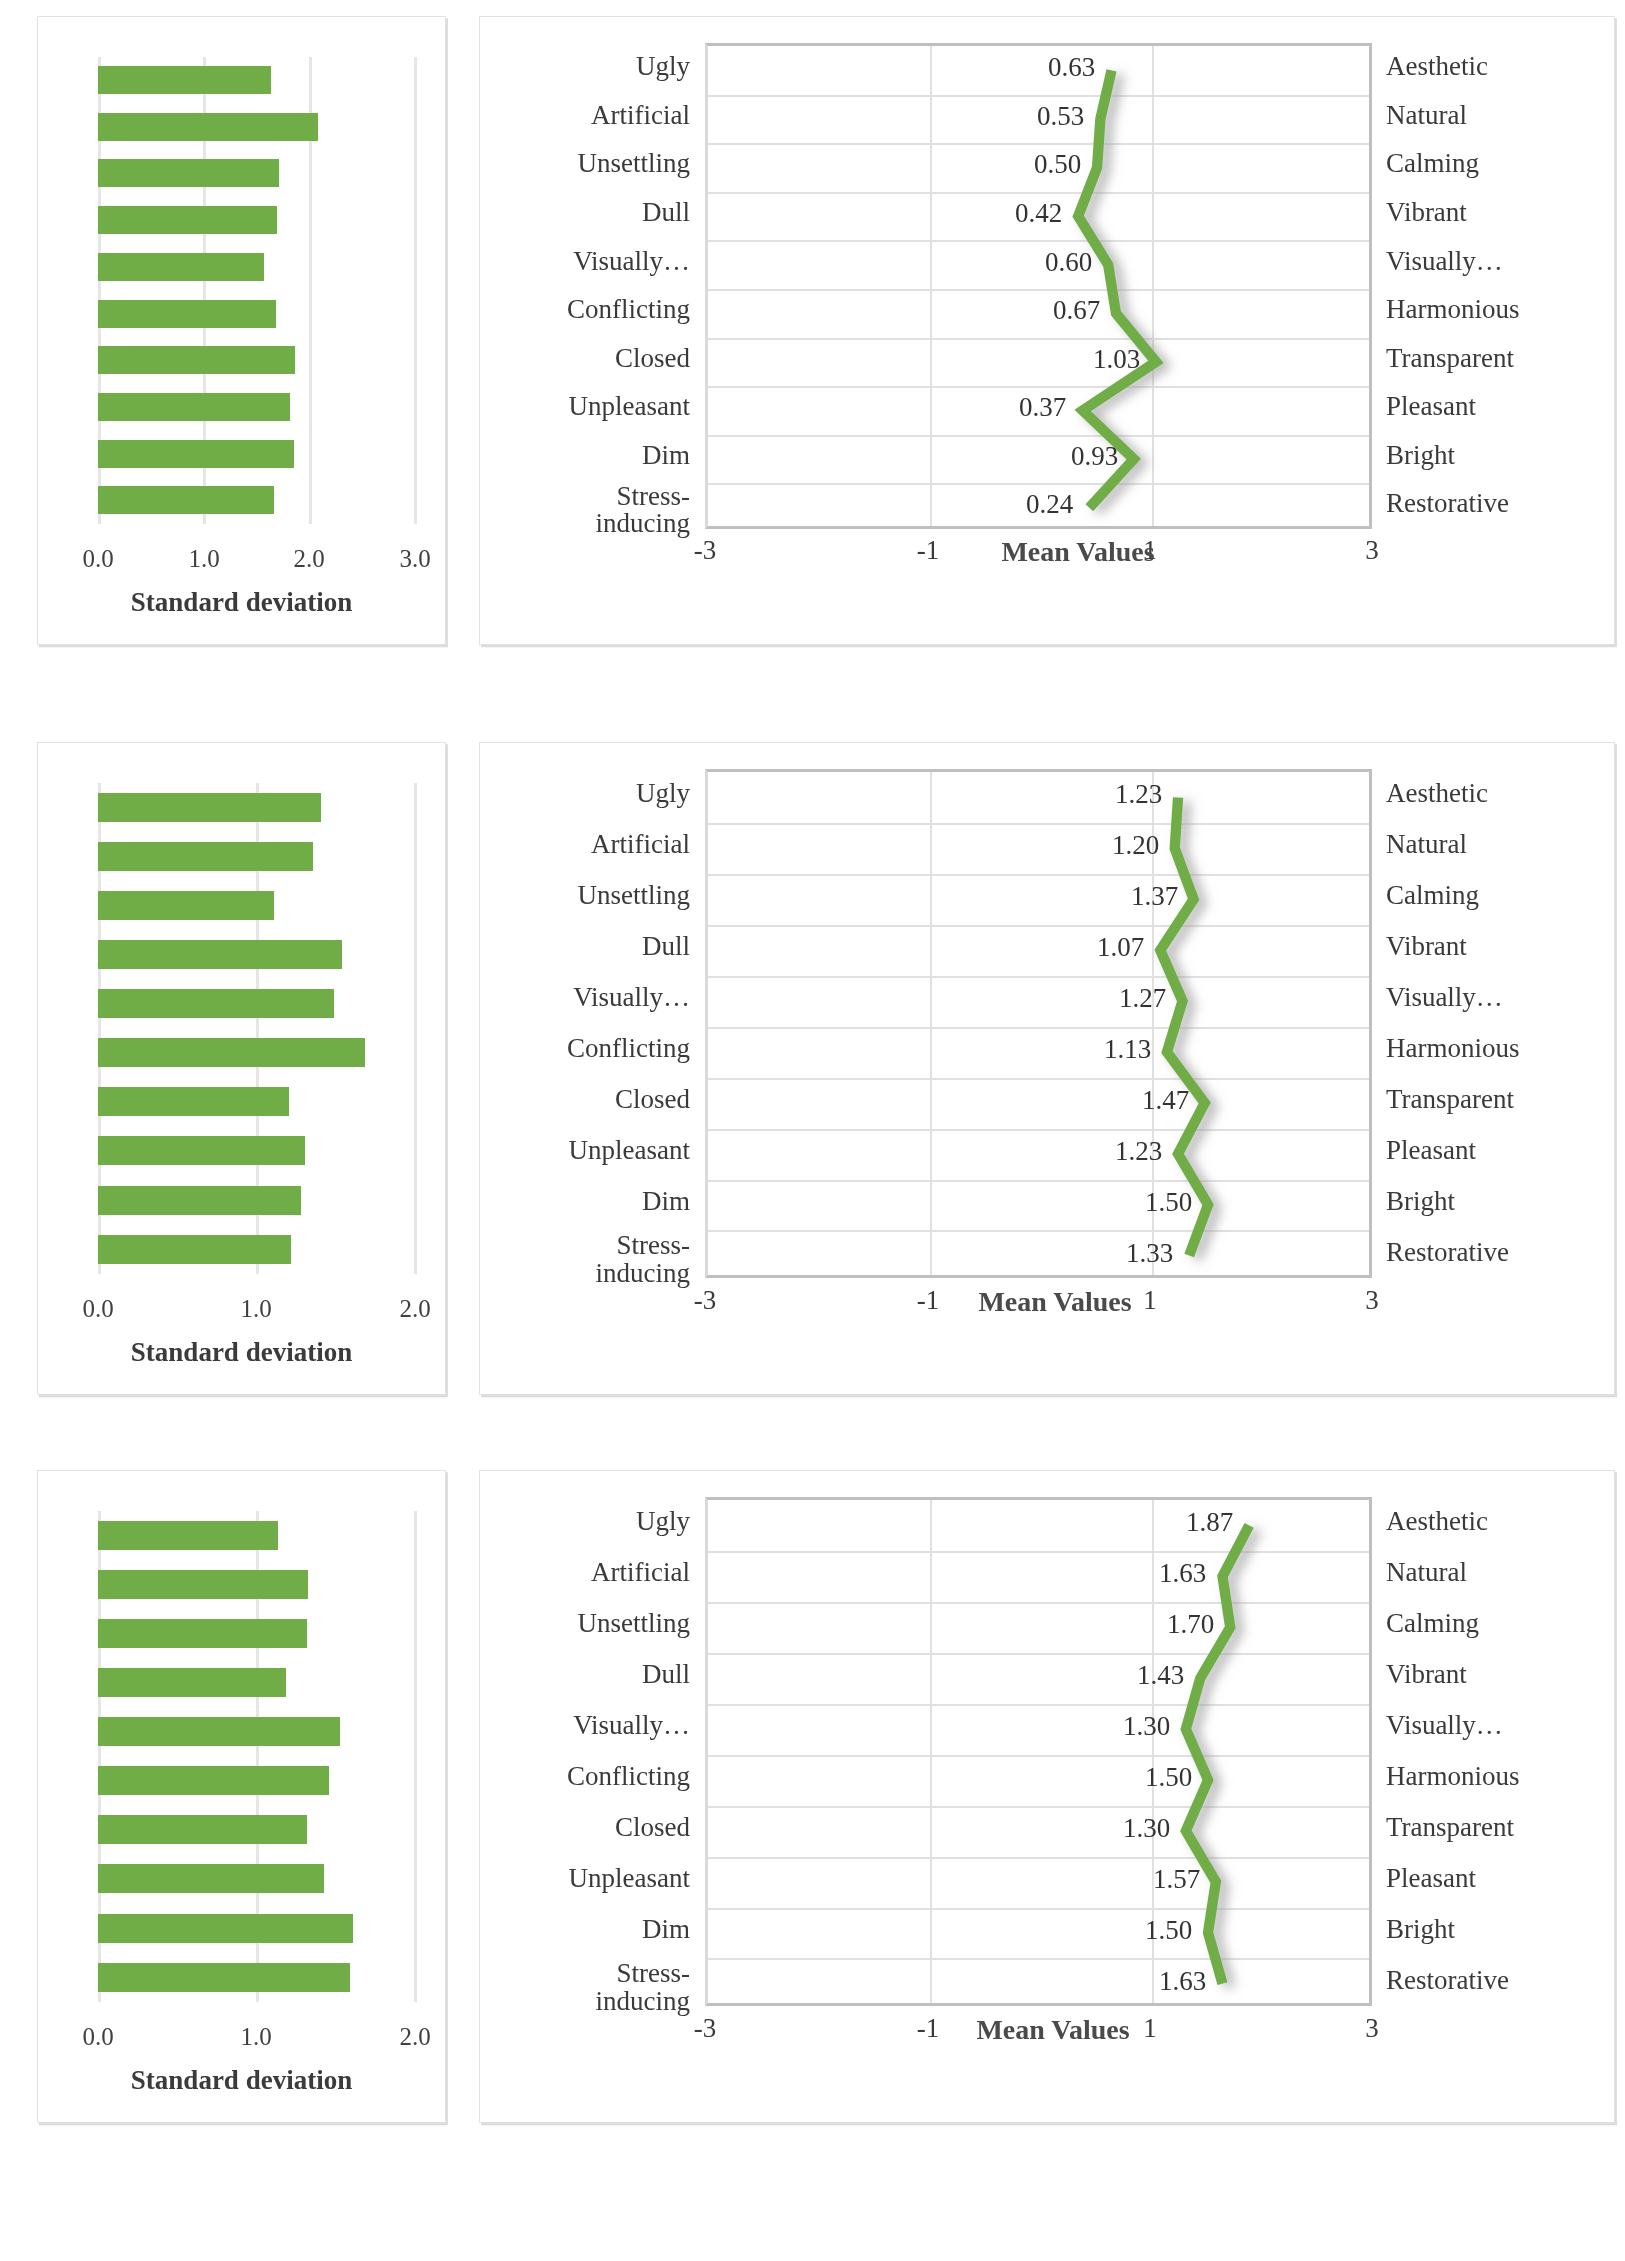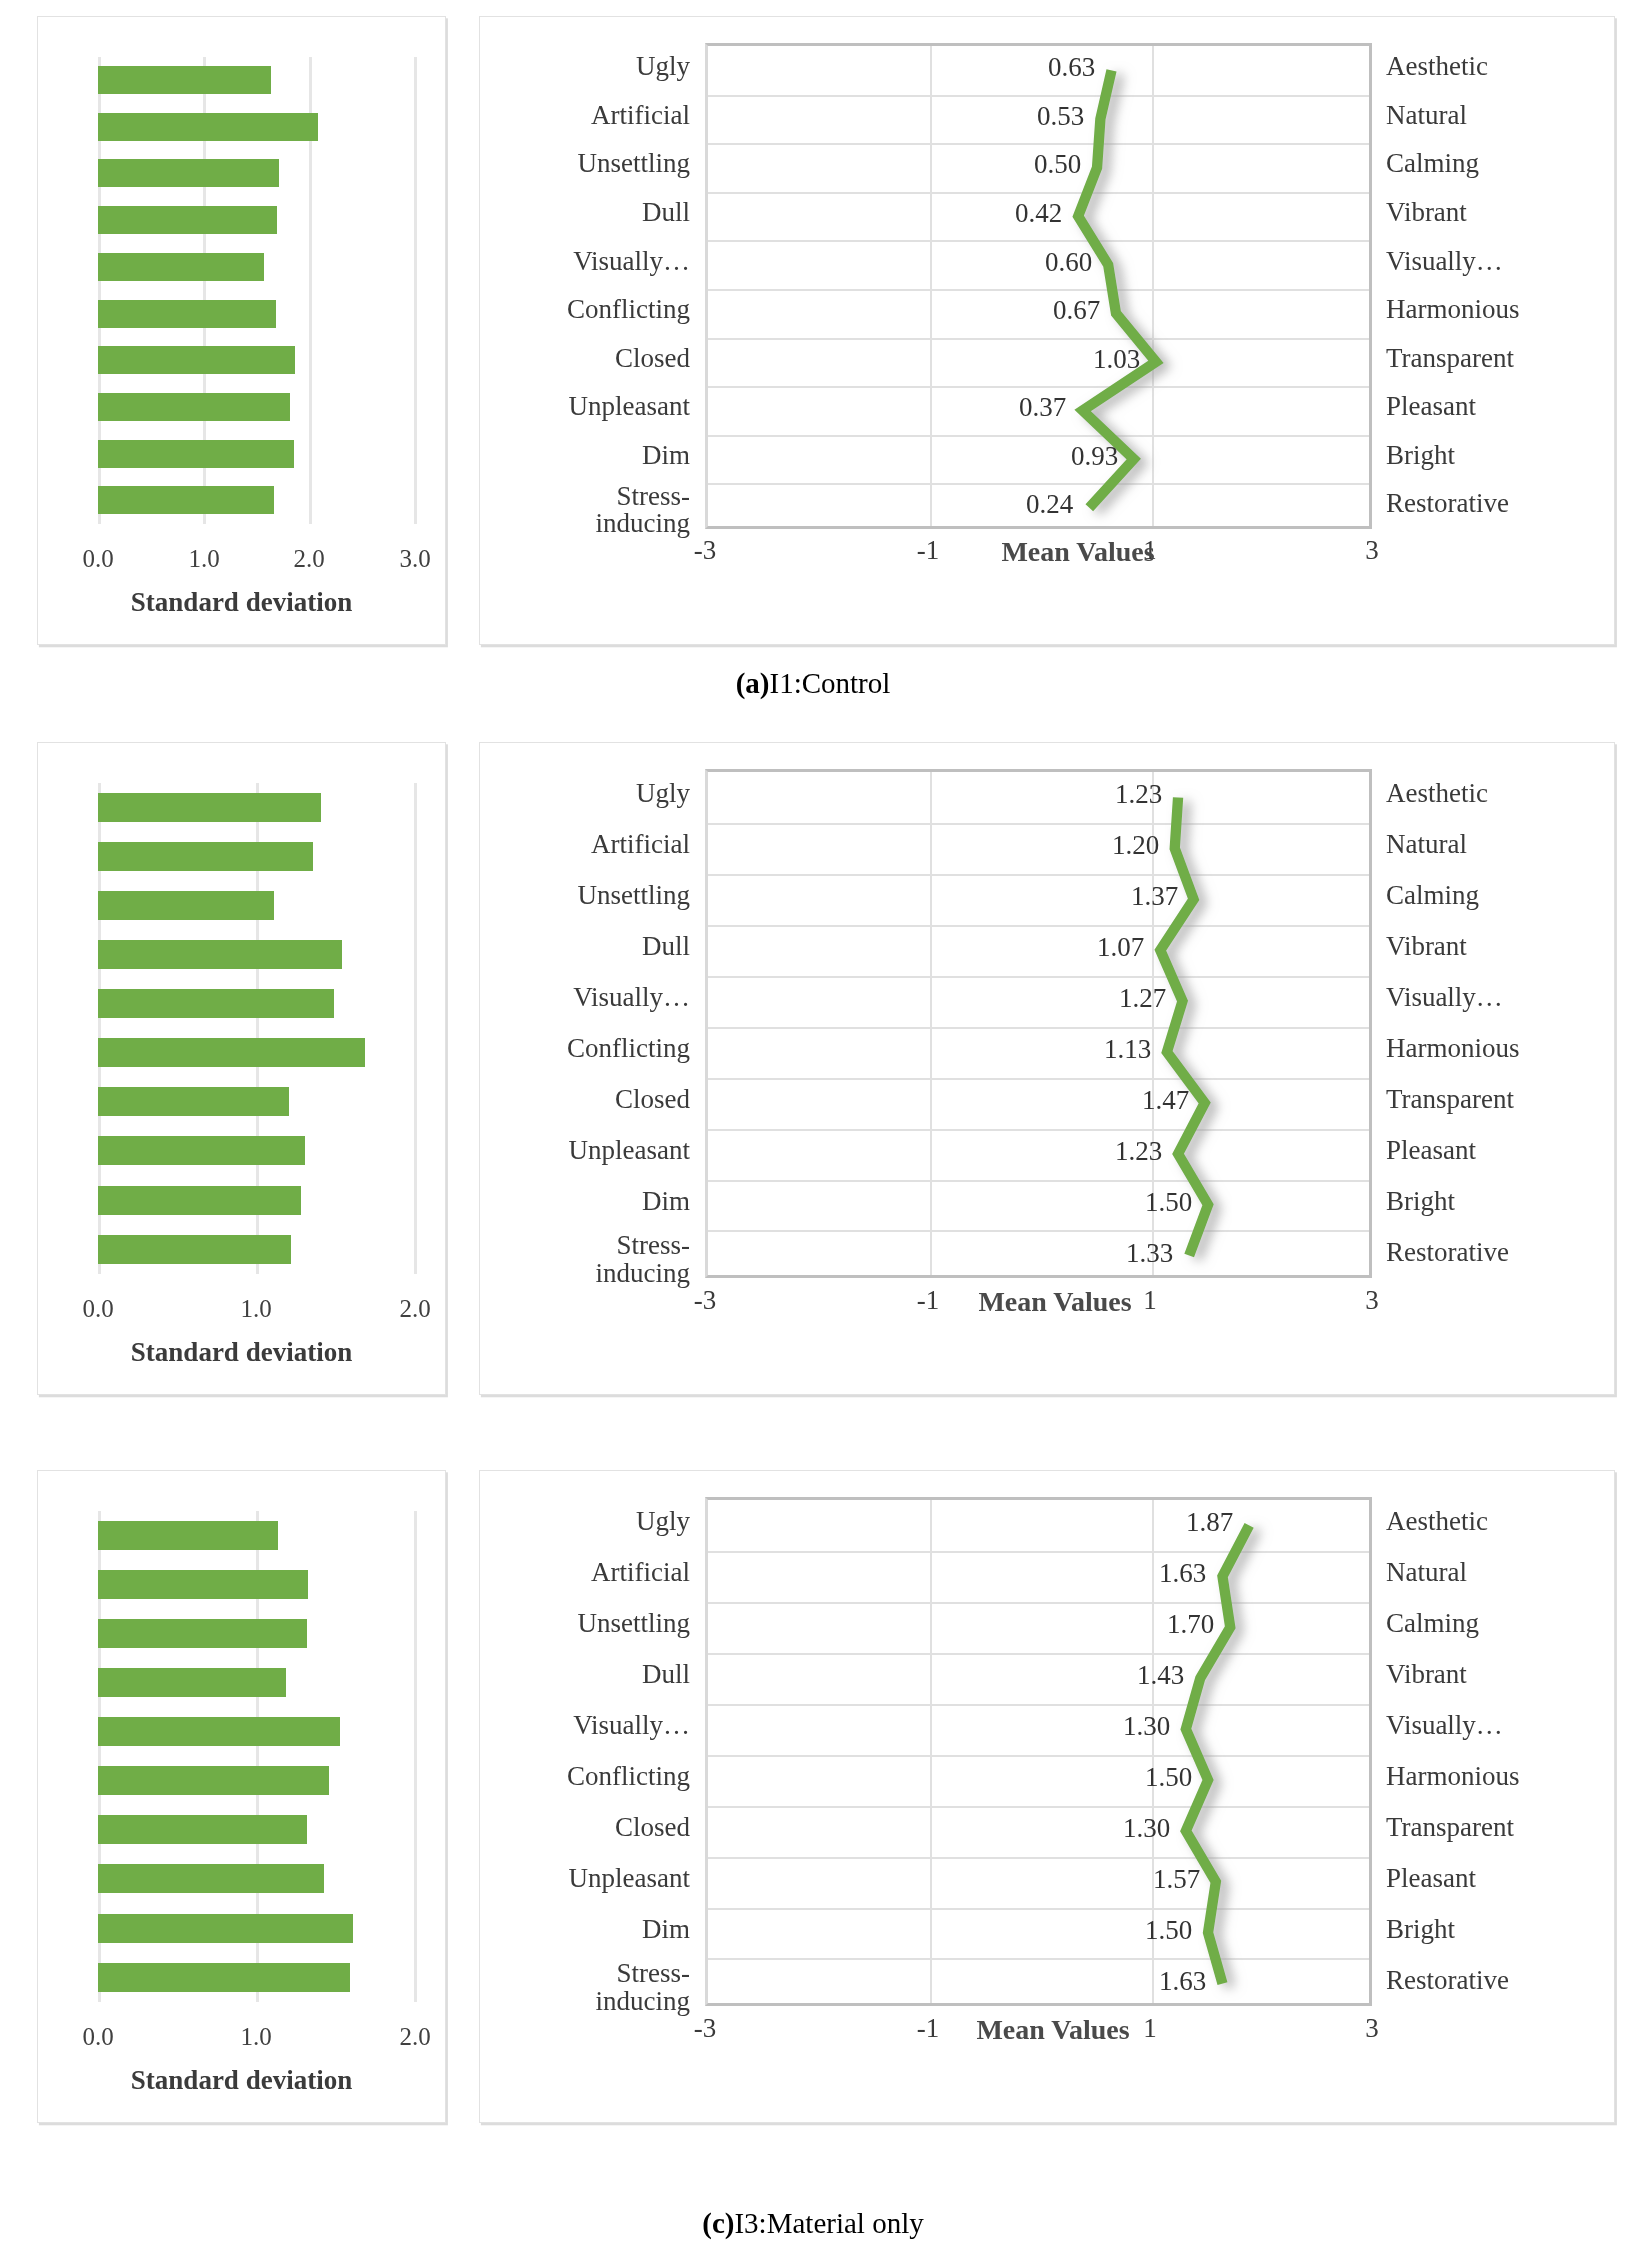--- a/index.html
+++ b/index.html
@@ -151,21 +151,20 @@
         <div class="lp-lab r" style="left: 906px; top: 342px; transform: translateY(-50%);">Transparent</div>
         <div class="lp-lab r" style="left: 906px; top: 390px; transform: translateY(-50%);">Pleasant</div>
         <div class="lp-lab r" style="left: 906px; top: 439px; transform: translateY(-50%);">Bright</div>
         <div class="lp-lab r" style="left: 906px; top: 487px; transform: translateY(-50%);">Restorative</div>
         <div class="lp-xtick" style="left: 225px; top: 518px;">-3</div>
         <div class="lp-xtick" style="left: 448px; top: 518px;">-1</div>
         <div class="lp-xtick" style="left: 892px; top: 518px;">3</div>
         <div class="lp-xtick" style="left: 670px; top: 518px;">1</div>
         <div class="lp-xtitle" style="left: 598px; top: 519px;">Mean Values</div>
       </div>
-      <div class="caption" style="top: 667px;"><b>(a)</b><span>I1:Control</span></div>
     </div>
     <div class="panel-row" style="position: absolute; left: 0px; top: 0px; width: 1626px; height: 2261px; pointer-events: none;">
       <div class="chart-frame bar-panel" style="top: 742px; height: 653px; pointer-events: auto;">
         <div class="bar-gridlines" style="left: 60px; top: 40px; width: 316px; height: 491px; position: absolute;">
           <div class="gl" style="left: 0px;"></div>
           <div class="gl" style="left: 158px;"></div>
           <div class="gl" style="left: 316px;"></div>
           <div class="gl" style="left: 316px;"></div>
         </div>
         <div class="bar-rows" style="position: absolute; left: 60px; top: 40px; width: 316px; height: 491px;">
@@ -361,16 +360,15 @@
         <div class="lp-lab r" style="left: 906px; top: 357px; transform: translateY(-50%);">Transparent</div>
         <div class="lp-lab r" style="left: 906px; top: 408px; transform: translateY(-50%);">Pleasant</div>
         <div class="lp-lab r" style="left: 906px; top: 459px; transform: translateY(-50%);">Bright</div>
         <div class="lp-lab r" style="left: 906px; top: 510px; transform: translateY(-50%);">Restorative</div>
         <div class="lp-xtick" style="left: 225px; top: 542px;">-3</div>
         <div class="lp-xtick" style="left: 448px; top: 542px;">-1</div>
         <div class="lp-xtick" style="left: 892px; top: 542px;">3</div>
         <div class="lp-xtick" style="left: 670px; top: 542px;">1</div>
         <div class="lp-xtitle" style="left: 573px; top: 543px;">Mean Values</div>
       </div>
-      <div class="caption" style="top: 2207px;"><b>(c)</b><span>I3:Material only</span></div>
     </div>
   </div>
 
 
 </body></html>

